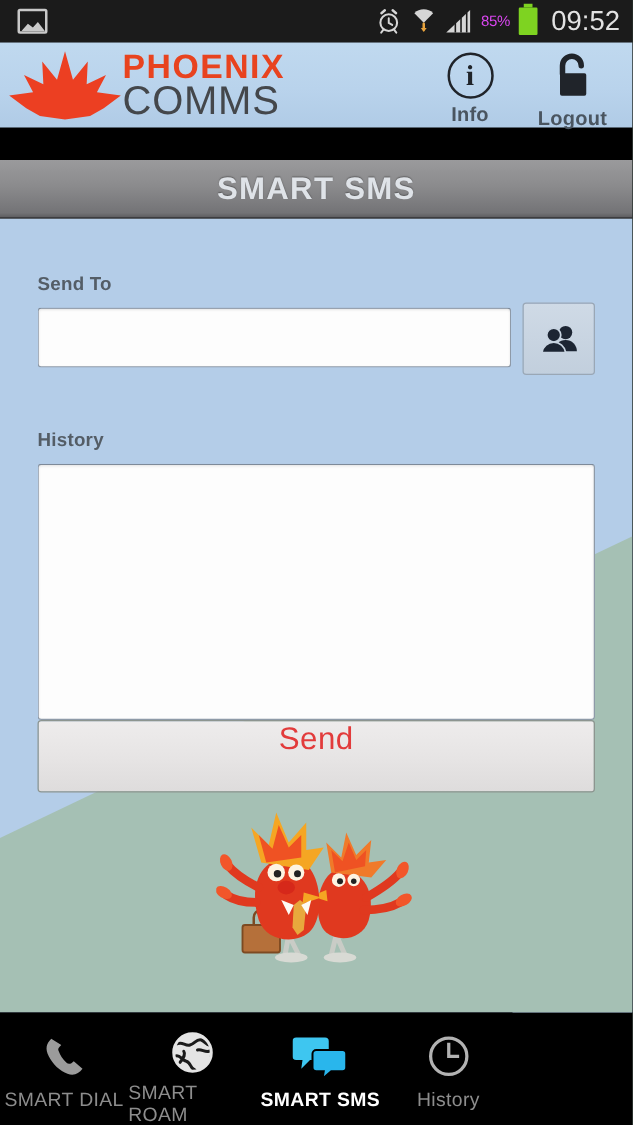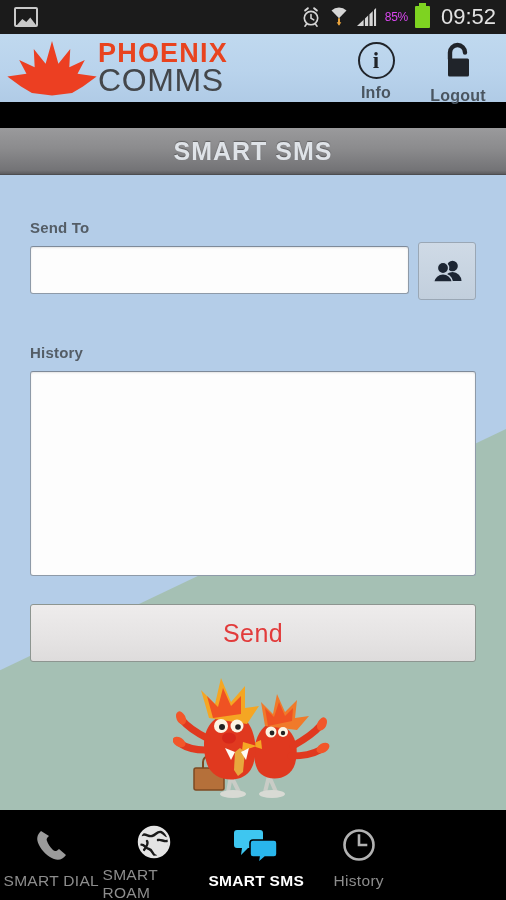--- a/index.html
+++ b/index.html
@@ -114,24 +114,24 @@
   .msgbox{
     width:100%; height:205px; background:#fdfdfd; border:1px solid #8e9aa8;
     border-top-color:#7e8a99; border-radius:3px;
     box-shadow:inset 0 1px 2px rgba(0,0,0,.10);
   }
   .msgbox textarea{
     width:100%; height:100%; border:0; outline:none; resize:none; background:transparent;
     padding:8px 10px; font-size:18px; color:#222; font-family:"Liberation Sans",sans-serif;
   }
   .sendbtn{
-    width:100%; height:58px; margin-top:28px;
+    width:100%; height:58px; 
     background:linear-gradient(180deg,#eeecec 0%,#e6e4e4 55%,#dedcdc 100%);
     border:1px solid #8d9590; border-radius:3px;
-    display:flex; align-items:center; justify-content:center; cursor:pointer;
+    display:flex; justify-content:center; cursor:pointer;
   }
   .sendbtn span{ font-size:25px; color:#e23b3b; letter-spacing:0.4px; }
   .mascot{
     position:relative; z-index:2; margin:14px auto 0; width:160px; height:125px; display:block;
   }
 
   
   .tabbar{
     position:absolute; bottom:0; left:0; width:410px; height:90px;
     background:#000; display:flex;

